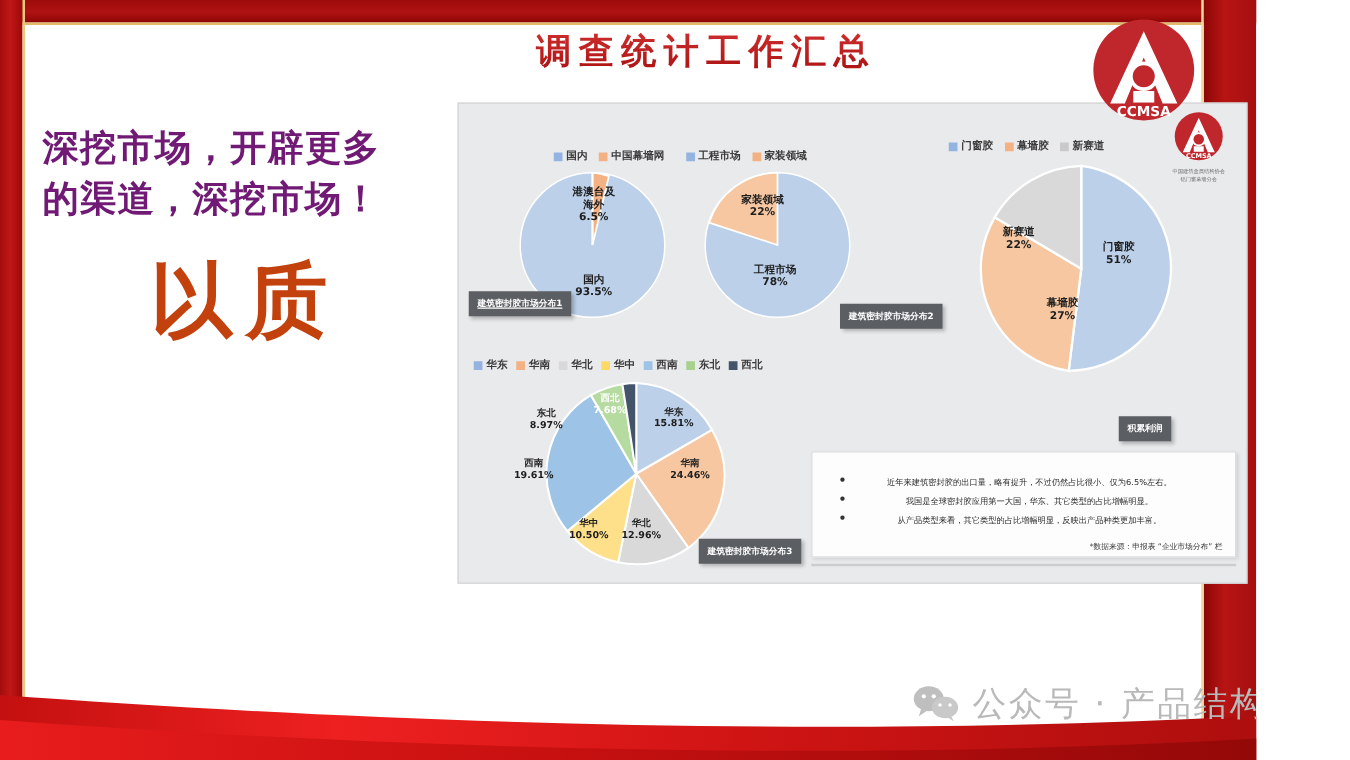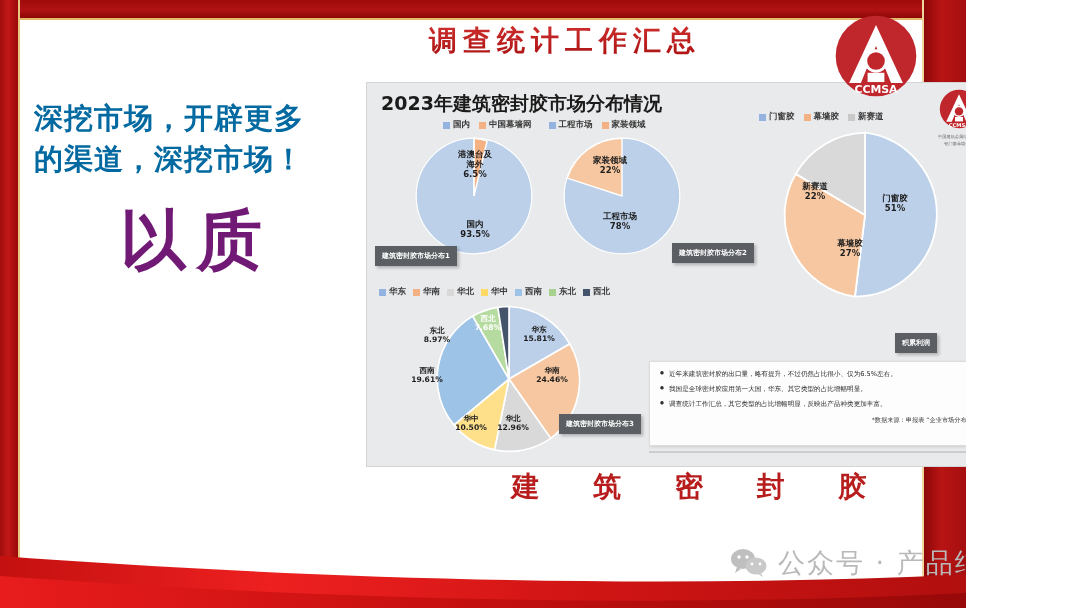--- a/index.html
+++ b/index.html
@@ -1,21 +1,21 @@
 <!DOCTYPE html>
 <html><head>
 <meta charset="utf-8">
 <style>
   html,body{margin:0;padding:0;}
   body{
     width:1080px;height:608px;overflow:hidden;
     font-family:"DejaVu Sans","Liberation Sans",sans-serif;
     background:#ffffff;position:relative;
   }
-  #slide{position:absolute;inset:0;width:966px;height:608px;background:#fff;overflow:hidden;}
+  #slide{position:absolute;inset:0;width:966px;height:608px;background:#fff;overflow:hidden;padding-left:39px;}
 
   
   .band-top{position:absolute;left:0;top:0;width:1080px;height:18px;
             background:linear-gradient(180deg,#9e0b0b 0%,#b01212 55%,#8d0606 100%);z-index:4;}
   .band-top-gold{position:absolute;left:0;top:18px;width:1080px;height:2px;background:#e2bb6a;z-index:4;}
   .band-left{position:absolute;left:0;top:0;width:18px;height:608px;
              background:linear-gradient(90deg,#a10d0d 0%,#c21717 45%,#9a0909 100%);z-index:5;}
   .band-left-gold{position:absolute;left:18px;top:0;width:2px;height:608px;background:#e8c880;z-index:5;}
   .band-right{position:absolute;right:0;top:0;width:42px;height:608px;
               background:linear-gradient(90deg,#8c0707 0%,#b81414 40%,#a50f0f 100%);z-index:5;}
@@ -34,28 +34,28 @@
     white-space:nowrap;
   }
 
   
   .logo-wrap{position:absolute;right:48px;top:14px;width:84px;height:84px;z-index:8;}
 
   
   .lead-text{
     position:absolute;left:34px;top:98px;width:330px;z-index:7;
     font-family:"DejaVu Serif","Liberation Serif",serif;
-    font-size:29px;font-weight:bold;line-height:1.42;color:#0369a1;
+    font-size:29px;font-weight:bold;line-height:1.42;color:#701a75;
     letter-spacing:1px;
   }
   .lead-text .l2{display:block;}
   .big-slogan{
     position:absolute;left:120px;top:205px;width:220px;z-index:7;
     font-family:"DejaVu Serif","Liberation Serif",serif;
-    font-size:66px;font-weight:bold;line-height:1.08;color:#701a75;
+    font-size:66px;font-weight:bold;line-height:1.08;color:#c2410c;
     letter-spacing:10px;text-align:left;
   }
   .big-slogan span{display:block;}
 
   
   .bottom-caption{
     position:absolute;left:500px;top:468px;width:400px;z-index:7;
     font-family:"DejaVu Serif","Liberation Serif",serif;
     font-size:28px;font-weight:bold;color:#b81d1d;letter-spacing:22px;
     text-align:center;white-space:nowrap;
@@ -89,21 +89,21 @@
   .pie-label{position:absolute;font-size:8.5px;font-weight:bold;color:#1e1e1e;text-align:center;
              line-height:1.18;white-space:nowrap;}
   .pie-label.sm{font-size:7.6px;}
 
   .tagbox{position:absolute;background:#5b5f63;color:#fff;font-size:7px;
           padding:5px 7px;text-align:center;white-space:nowrap;
           box-shadow:2px 2px 3px rgba(0,0,0,.25);font-weight:bold;}
 
   .notebox{position:absolute;background:#fdfdfd;border:1px solid #dcdcdc;
            box-shadow:1px 1px 3px rgba(0,0,0,.13);padding:8px 10px 6px 10px;box-sizing:border-box;}
-  .notebox ul{margin:0;padding:0;list-style:none;}
+  .notebox ul{margin:12px;padding:0;list-style:none;text-align:center;}
   .notebox li{font-size:6.6px;color:#2b2b2b;line-height:1.25;margin-bottom:7px;
               padding-left:9px;position:relative;white-space:nowrap;}
   .notebox li:before{content:"\25CF";position:absolute;left:0;top:0;font-size:4.5px;color:#333;}
   .note-src{font-size:6.2px;color:#3a3a3a;text-align:right;margin-top:2px;white-space:nowrap;}
 </style>
 </head>
 <body>
 
 <div id="slide">
 
@@ -147,39 +147,37 @@
 
   <div class="lead-text">
     <span>深挖市场，开辟更多</span>
     <span class="l2">的渠道，深挖市场！</span>
   </div>
 
   <div class="big-slogan">
     <span>以质</span>
   </div>
 
-  <div class="bottom-caption">建 筑 密 封 胶</div>
 
   <div class="watermark">
     <svg width="38" height="30" viewBox="0 0 38 30">
       <ellipse cx="13" cy="11" rx="12" ry="10" fill="#bfbfbf"></ellipse>
       <path d="M7 19 L5 25 L11 21 Z" fill="#bfbfbf"></path>
       <ellipse cx="26" cy="18" rx="10.5" ry="8.6" fill="#c9c9c9"></ellipse>
       <path d="M31 25 L33 29 L28 26 Z" fill="#c9c9c9"></path>
       <circle cx="9" cy="9" r="1.7" fill="#fff"></circle>
         <circle cx="17" cy="9" r="1.7" fill="#fff"></circle>
       <circle cx="22" cy="16" r="1.4" fill="#fff"></circle>
         <circle cx="30" cy="16" r="1.4" fill="#fff"></circle>
     </svg>
     <div class="wm-text">公众号 · 产品结构</div>
   </div>
 
   <div id="inner">
 
-    <div class="inner-title">2023年建筑密封胶市场分布情况</div>
 
     <div class="inner-logo">
       <svg viewBox="0 0 100 100" width="40" height="40">
         <circle cx="50" cy="50" r="48" fill="#c0272d"></circle>
         <path d="M50 13 L82 82 L68 82 L50 38 L32 82 L18 82 Z" fill="#fff"></path>
         <circle cx="50" cy="56" r="14" fill="#fff"></circle>
         <circle cx="50" cy="56" r="10.5" fill="#c0272d"></circle>
         <rect x="40" y="70" width="20" height="11" fill="#fff"></rect>
         <text x="50" y="94" font-size="13" fill="#fff" text-anchor="middle" font-family="DejaVu Sans, sans-serif" font-weight="bold">CCMSA</text>
       </svg>
@@ -206,21 +204,21 @@
       </span>
     </div>
 
     <svg class="pie" style="left:48px;top:54px;width:118px;height:118px;" viewBox="0 0 100 100">
       <circle cx="50" cy="50" r="49" fill="#bcd0ea" stroke="#ffffff" stroke-width="1"></circle>
       <path d="M50 50 L50 1 A49 49 0 0 1 61.1 3.3 Z" fill="#f4b183" stroke="#fff" stroke-width="1.2"></path>
       <path d="M50 50 L50 1" stroke="#fff" stroke-width="1.2"></path>
     </svg>
     <div class="pie-label" style="left:72px;top:66px;width:72px;">港澳台及<br>海外<br>6.5%</div>
     <div class="pie-label" style="left:80px;top:136px;width:56px;">国内<br>93.5%</div>
-    <div class="tagbox" style="left:8px;top:163px;">建筑密封胶市场分布1</div>
+    <div class="tagbox" style="left:8px;top:150px;text-decoration:underline;">建筑密封胶市场分布1</div>
 
     <svg class="pie" style="left:196px;top:54px;width:118px;height:118px;" viewBox="0 0 100 100">
       <circle cx="50" cy="50" r="49" fill="#bcd0ea" stroke="#ffffff" stroke-width="1"></circle>
       <path d="M50 50 L50 1 A49 49 0 0 0 3.6 34.8 Z" fill="#f6c7a0" stroke="#fff" stroke-width="1.2"></path>
     </svg>
     <div class="pie-label" style="left:212px;top:72px;width:62px;">家装领域<br>22%</div>
     <div class="pie-label" style="left:222px;top:128px;width:62px;">工程市场<br>78%</div>
     <div class="tagbox" style="left:305px;top:160px;">建筑密封胶市场分布2</div>
 
     <div class="legend" style="left:392px;top:28px;">
@@ -295,26 +293,26 @@
 
       <path d="M50 50 L42.5 1.6 A49 49 0 0 1 50 1 Z" fill="#44546a" stroke="#fff" stroke-width="1.1"></path>
     </svg>
     <div class="pie-label sm" style="left:146px;top:243px;width:52px;">华东<br>15.81%</div>
     <div class="pie-label sm" style="left:156px;top:284px;width:58px;">华南<br>24.46%</div>
     <div class="pie-label sm" style="left:120px;top:332px;width:52px;">华北<br>12.96%</div>
     <div class="pie-label sm" style="left:78px;top:332px;width:52px;">华中<br>10.50%</div>
     <div class="pie-label sm" style="left:32px;top:284px;width:56px;">西南<br>19.61%</div>
     <div class="pie-label sm" style="left:46px;top:244px;width:48px;">东北<br>8.97%</div>
     <div class="pie-label sm" style="left:98px;top:232px;width:46px;color:#fff;">西北<br>7.68%</div>
-    <div class="tagbox" style="left:192px;top:331px;">建筑密封胶市场分布3</div>
+    <div class="tagbox" style="left:192px;top:348px;">建筑密封胶市场分布3</div>
 
     <div class="notebox" style="left:282px;top:278px;width:340px;height:85px;">
       <ul>
         <li>近年来建筑密封胶的出口量，略有提升，不过仍然占比很小、仅为6.5%左右。</li>
         <li>我国是全球密封胶应用第一大国，华东、其它类型的占比增幅明显。</li>
-        <li>调查统计工作汇总，其它类型的占比增幅明显，反映出产品种类更加丰富。</li>
+        <li>从产品类型来看，其它类型的占比增幅明显，反映出产品种类更加丰富。</li>
       </ul>
       <div class="note-src">*数据来源：申报表 “企业市场分布” 栏</div>
     </div>
     <div style="position:absolute;left:282px;top:368px;width:340px;height:2px;background:#cdcdcd;"></div>
 
   </div>
 </div>
 
 </body></html>

